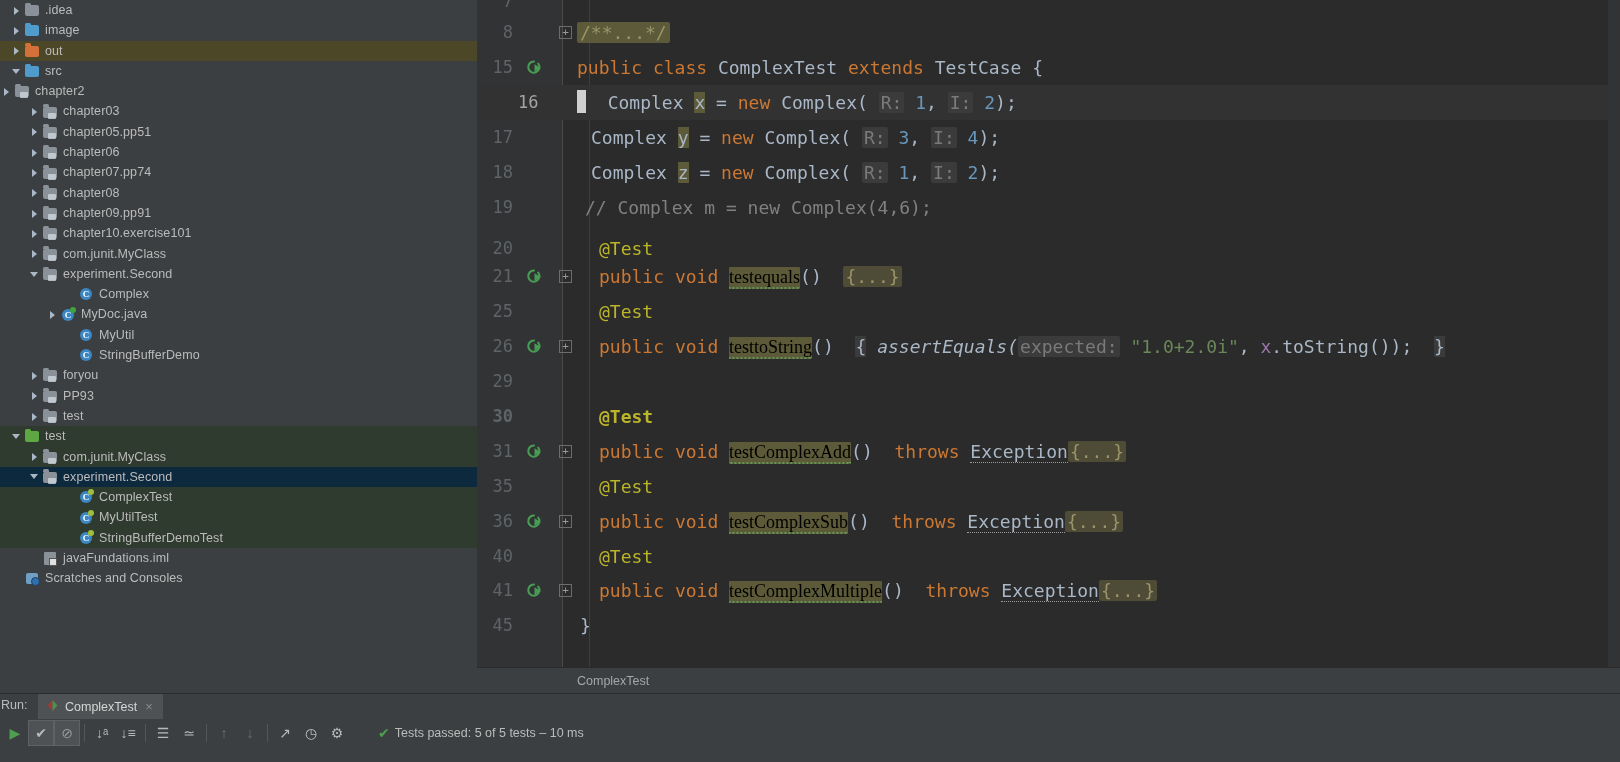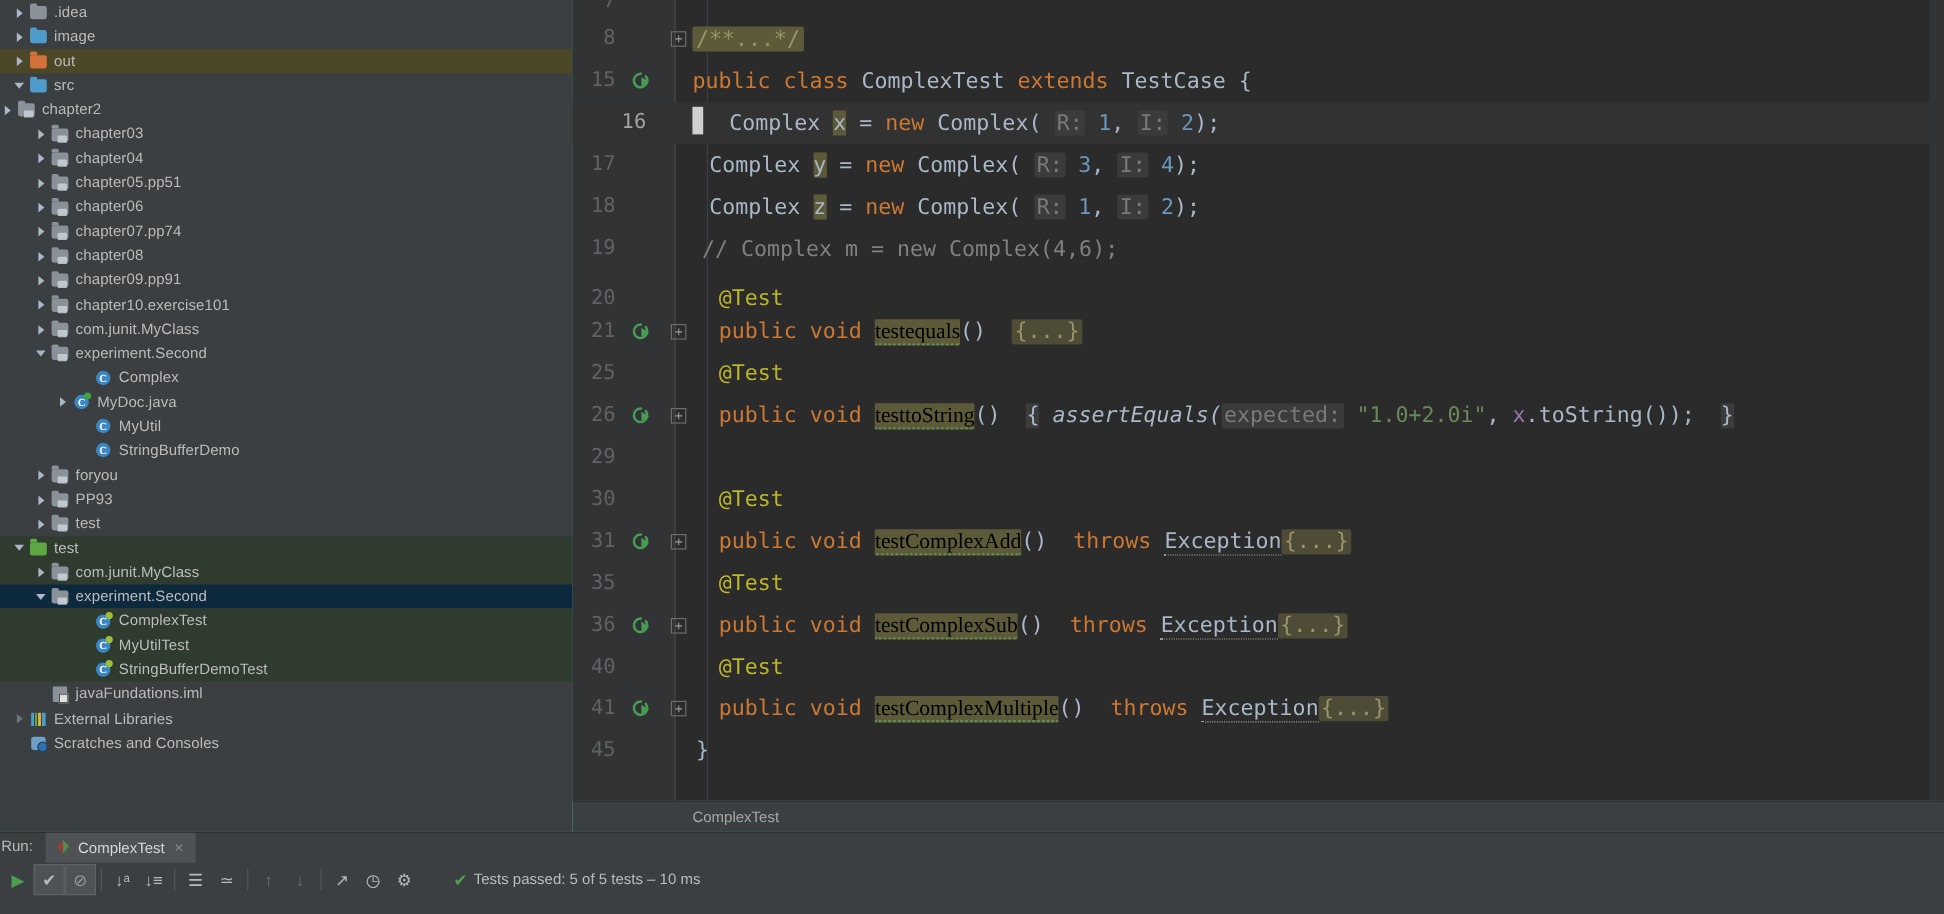--- a/index.html
+++ b/index.html
@@ -2,21 +2,21 @@
 <html><head>
 <meta charset="utf-8">
 <style>
   * { box-sizing: border-box; margin: 0; padding: 0; }
   html, body {
     width: 1620px; height: 762px;
     background: #3c3f41;
     font-family: "Liberation Sans", sans-serif;
     overflow: hidden;
   }
-  #app { position: relative; width: 1620px; height: 762px; background: #5eead4; }
+  #app { position: relative; width: 1620px; height: 762px; background: #6d28d9; }
 
   
   #project-tree {
     position: absolute; left: 0; top: 0; width: 477px; height: 693px;
     background: #3c3f41; overflow: hidden;
   }
   .tree-row {
     position: relative; height: 20.3px; line-height: 20.3px;
     white-space: nowrap; font-size: 12.5px; color: #bbbbbb;
     display: flex; align-items: center;
@@ -206,27 +206,20 @@
         <span class="ico">
           <span class="folder fd-gray pkg"></span>
         </span>
         <span class="lbl">chapter03</span>
       </div>
       <div class="tree-row" style="padding-left: 28px;">
         <span class="arrow closed"></span>
         <span class="ico">
           <span class="folder fd-gray pkg"></span>
         </span>
-        <span class="lbl">chapter04</span>
-      </div>
-      <div class="tree-row" style="padding-left: 28px;">
-        <span class="arrow closed"></span>
-        <span class="ico">
-          <span class="folder fd-gray pkg"></span>
-        </span>
         <span class="lbl">chapter05.pp51</span>
       </div>
       <div class="tree-row" style="padding-left: 28px;">
         <span class="arrow closed"></span>
         <span class="ico">
           <span class="folder fd-gray pkg"></span>
         </span>
         <span class="lbl">chapter06</span>
       </div>
       <div class="tree-row" style="padding-left: 28px;">
@@ -361,27 +354,20 @@
           <span class="cls test">C</span>
         </span>
         <span class="lbl">StringBufferDemoTest</span>
       </div>
       <div class="tree-row" style="padding-left: 28px;">
         <span class="arrow none"></span>
         <span class="ico">
           <span class="iml"></span>
         </span>
         <span class="lbl">javaFundations.iml</span>
-      </div>
-      <div class="tree-row" style="padding-left: 10px;">
-        <span class="arrow closed" style="opacity: 0.45;"></span>
-        <span class="ico">
-          <span class="libs"></span>
-        </span>
-        <span class="lbl">External Libraries</span>
       </div>
       <div class="tree-row" style="padding-left: 10px;">
         <span class="arrow none"></span>
         <span class="ico">
           <span class="scratch"></span>
         </span>
         <span class="lbl">Scratches and Consoles</span>
       </div>
     </div>
 
@@ -516,21 +502,21 @@
         <span class="str">"1.0+2.0i"</span><span class="plain">,</span>
         <span class="fld">x</span><span class="plain">.</span><span class="plain">toString());</span>
         <span>&nbsp;</span><span class="brace-hl plain">}</span>
       </span>
     </div>
 
     <div class="code-line" style="top:364px;">
       <span class="lnum">29</span>
     </div>
 
-    <div class="code-line" style="top:399px;">
+    <div class="code-line" style="top:399px;font-weight:bold;">
       <span class="lnum">30</span>
       <span class="ctext ann" style="padding-left:22px;">@Test</span>
     </div>
 
     <div class="code-line" style="top:434px;">
       <span class="lnum">31</span>
       <span class="runmark">
         <svg width="20" height="18" viewBox="0 0 20 18">
           <path d="M10 2.5 A5.6 5.6 0 1 0 14.2 4.6" fill="none" stroke="#499c54" stroke-width="2.1" stroke-linecap="round"></path>
           <polygon points="10.5,5.2 16.8,9.1 10.5,13" fill="#499c54"></polygon>

